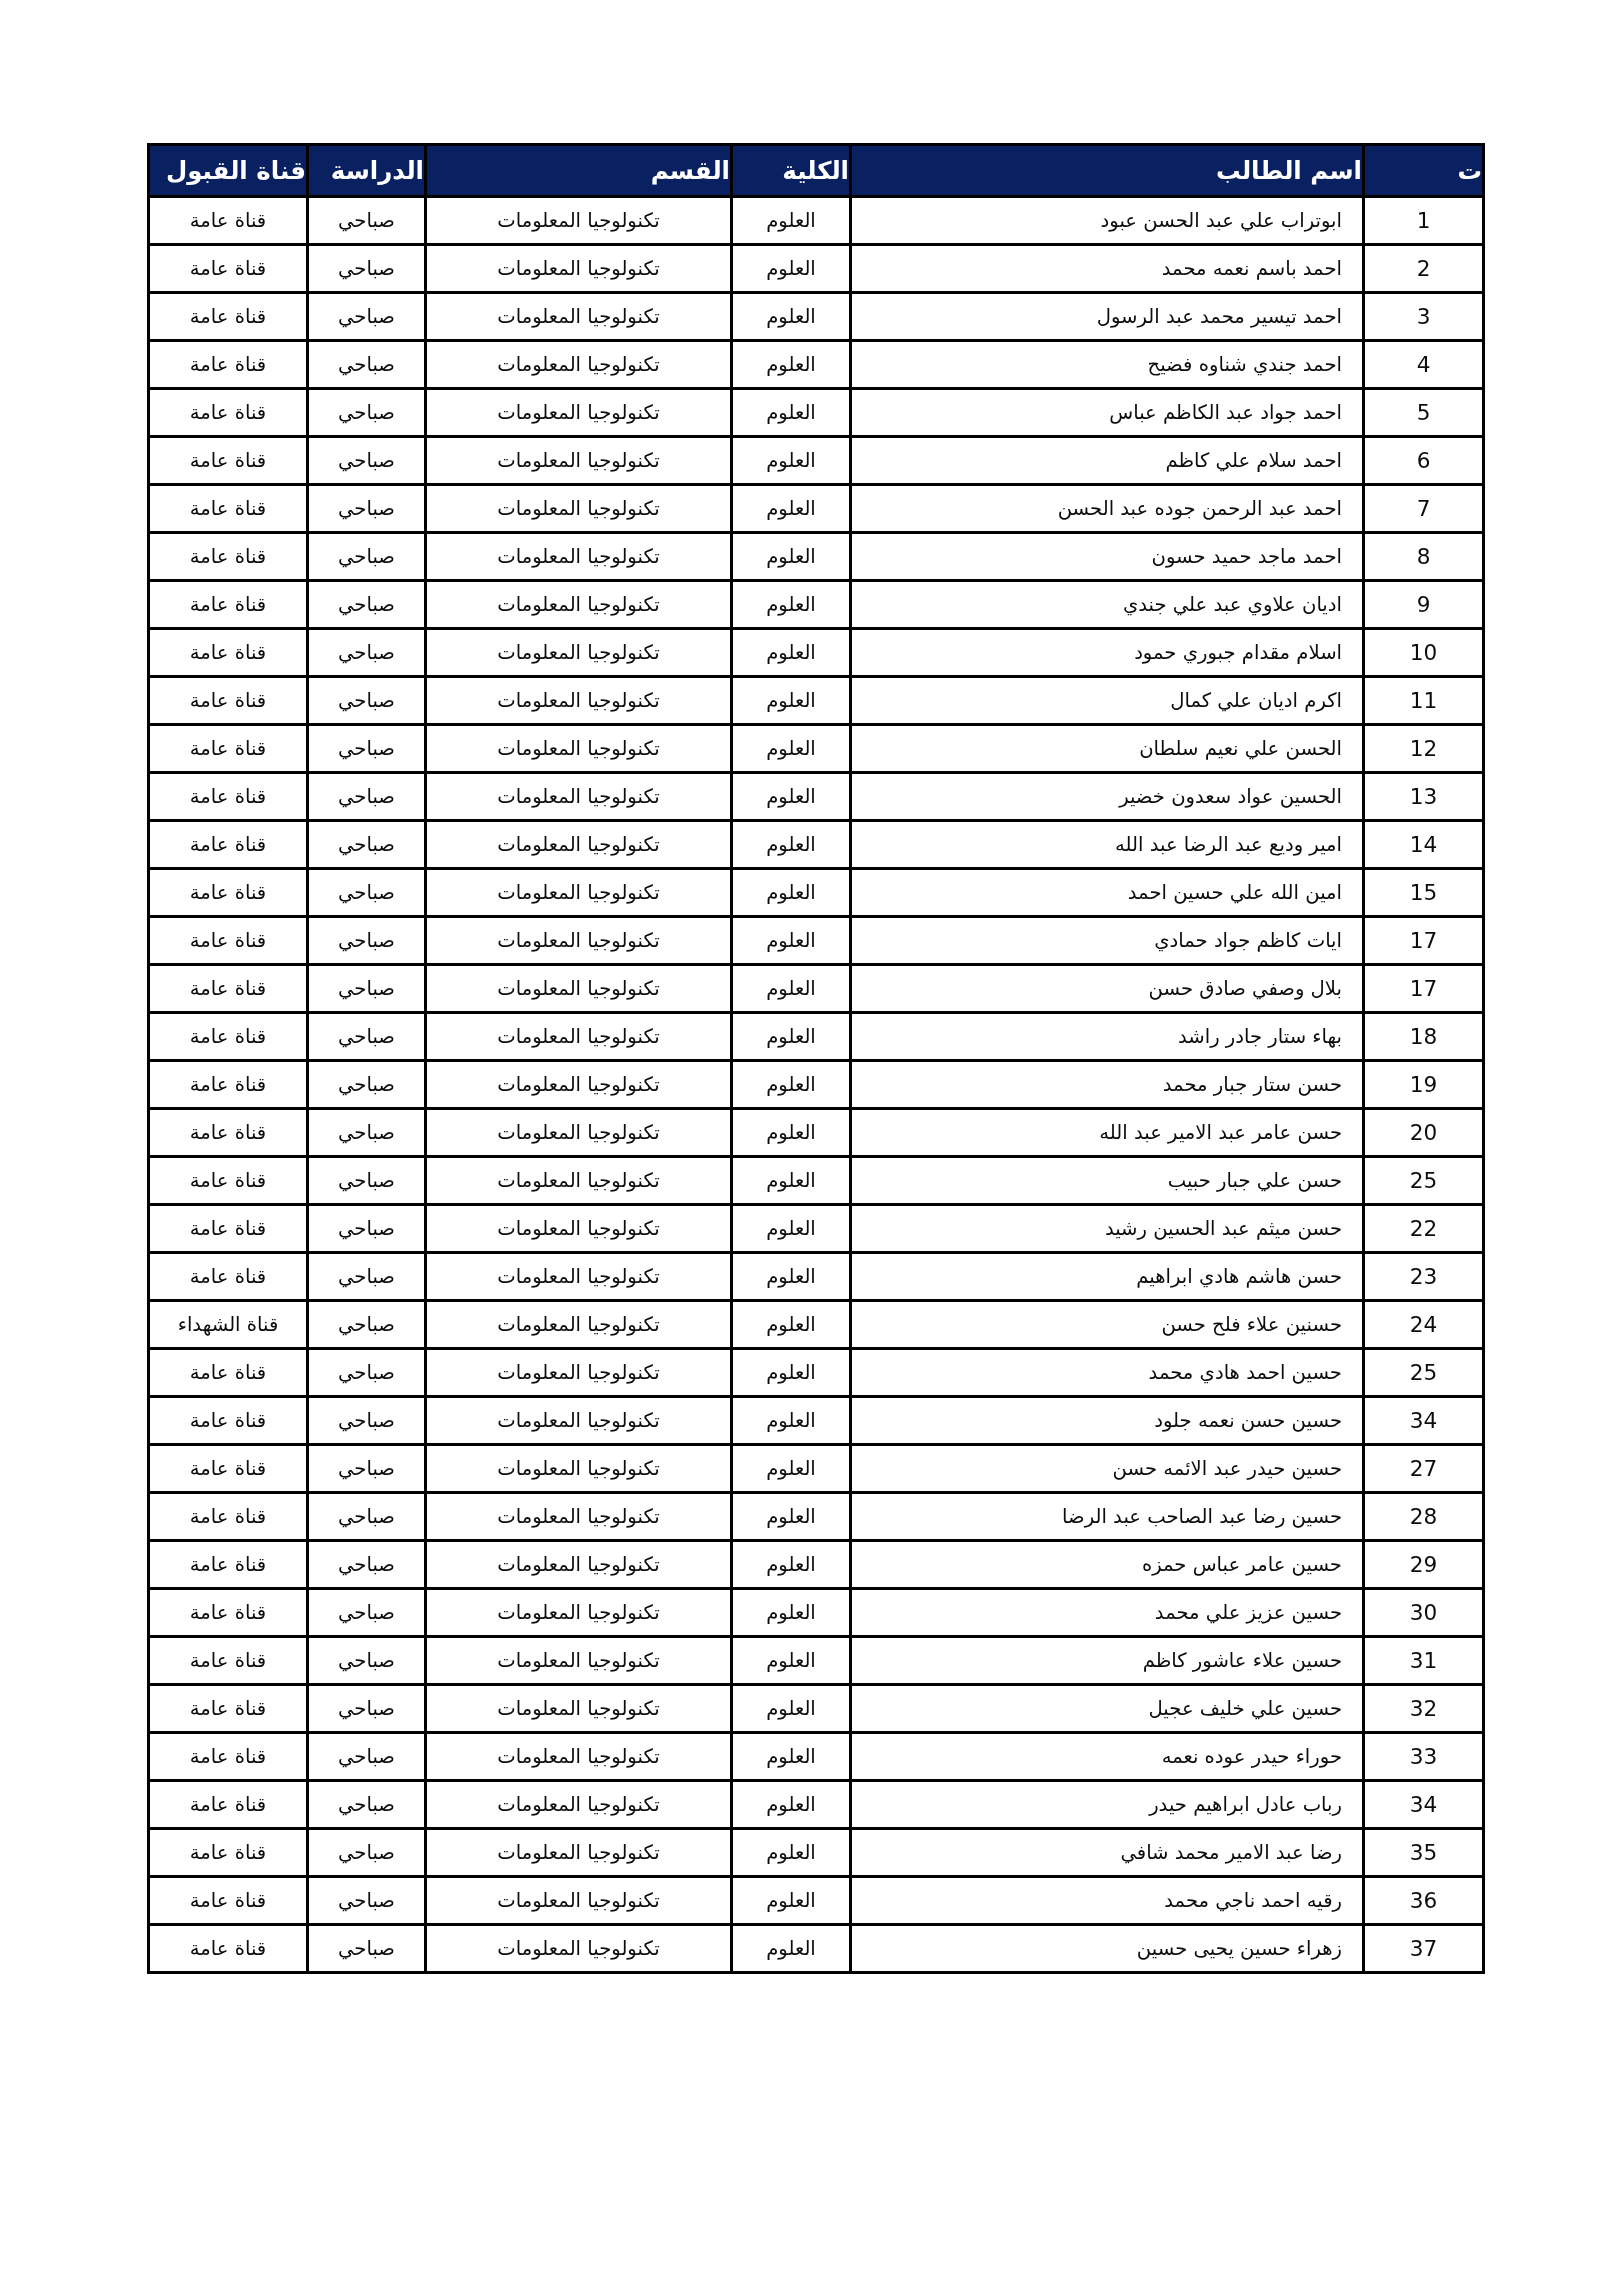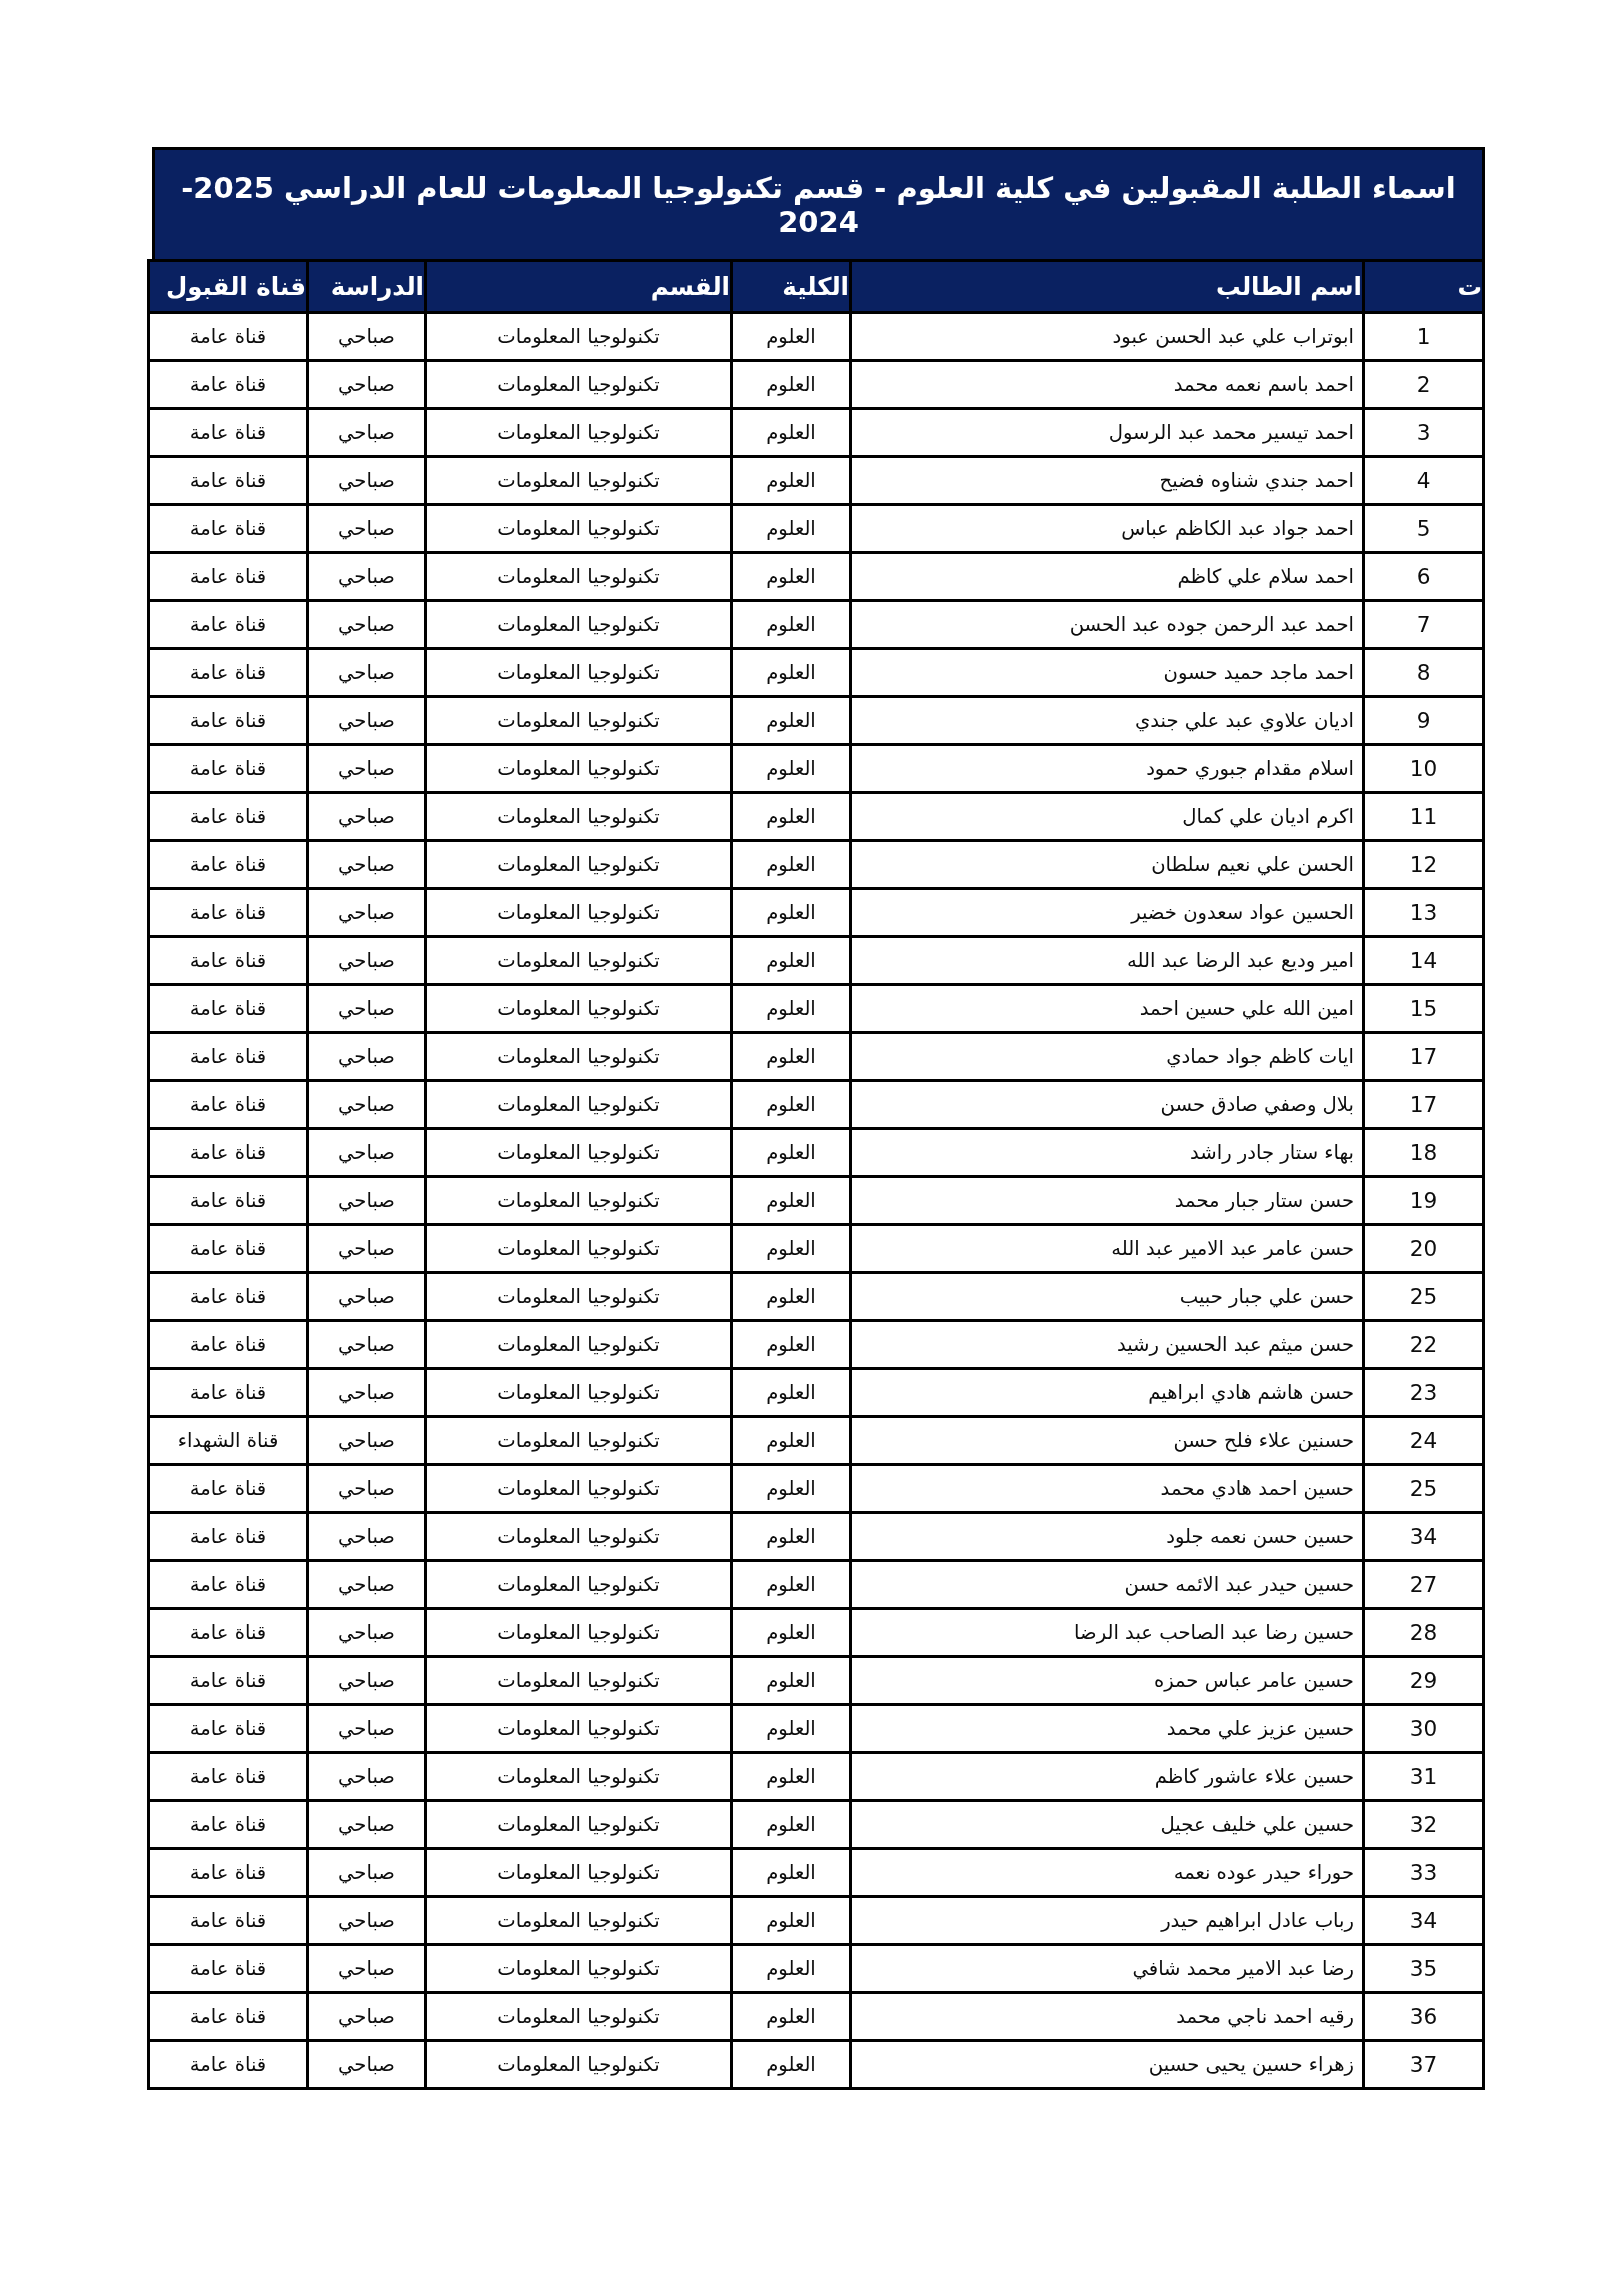--- a/index.html
+++ b/index.html
@@ -55,33 +55,30 @@
     height:48px;
     border:3.9px solid #000000;
     text-align:center;
     vertical-align:middle;
     padding:0 3.9px;
     overflow:hidden;
     white-space:nowrap;
   }
   table.students td.cell-name {
     text-align:right;
-    padding-right:8px;
+    padding-right:20px;
   }
   table.students td.cell-n {
     font-size:21.6px;
   }
 </style>
 </head>
 <body>
 
 <div class="sheet">
-  <div class="title-bar">
-    <span class="title-text">اسماء الطلبة المقبولين في كلية العلوم - قسم تكنولوجيا المعلومات للعام الدراسي 2025-2024</span>
-  </div>
 
   <table class="students">
     <colgroup>
       <col style="width:120px">
       <col style="width:513px">
       <col style="width:119px">
       <col style="width:306px">
       <col style="width:118px">
       <col style="width:159px">
     </colgroup>

